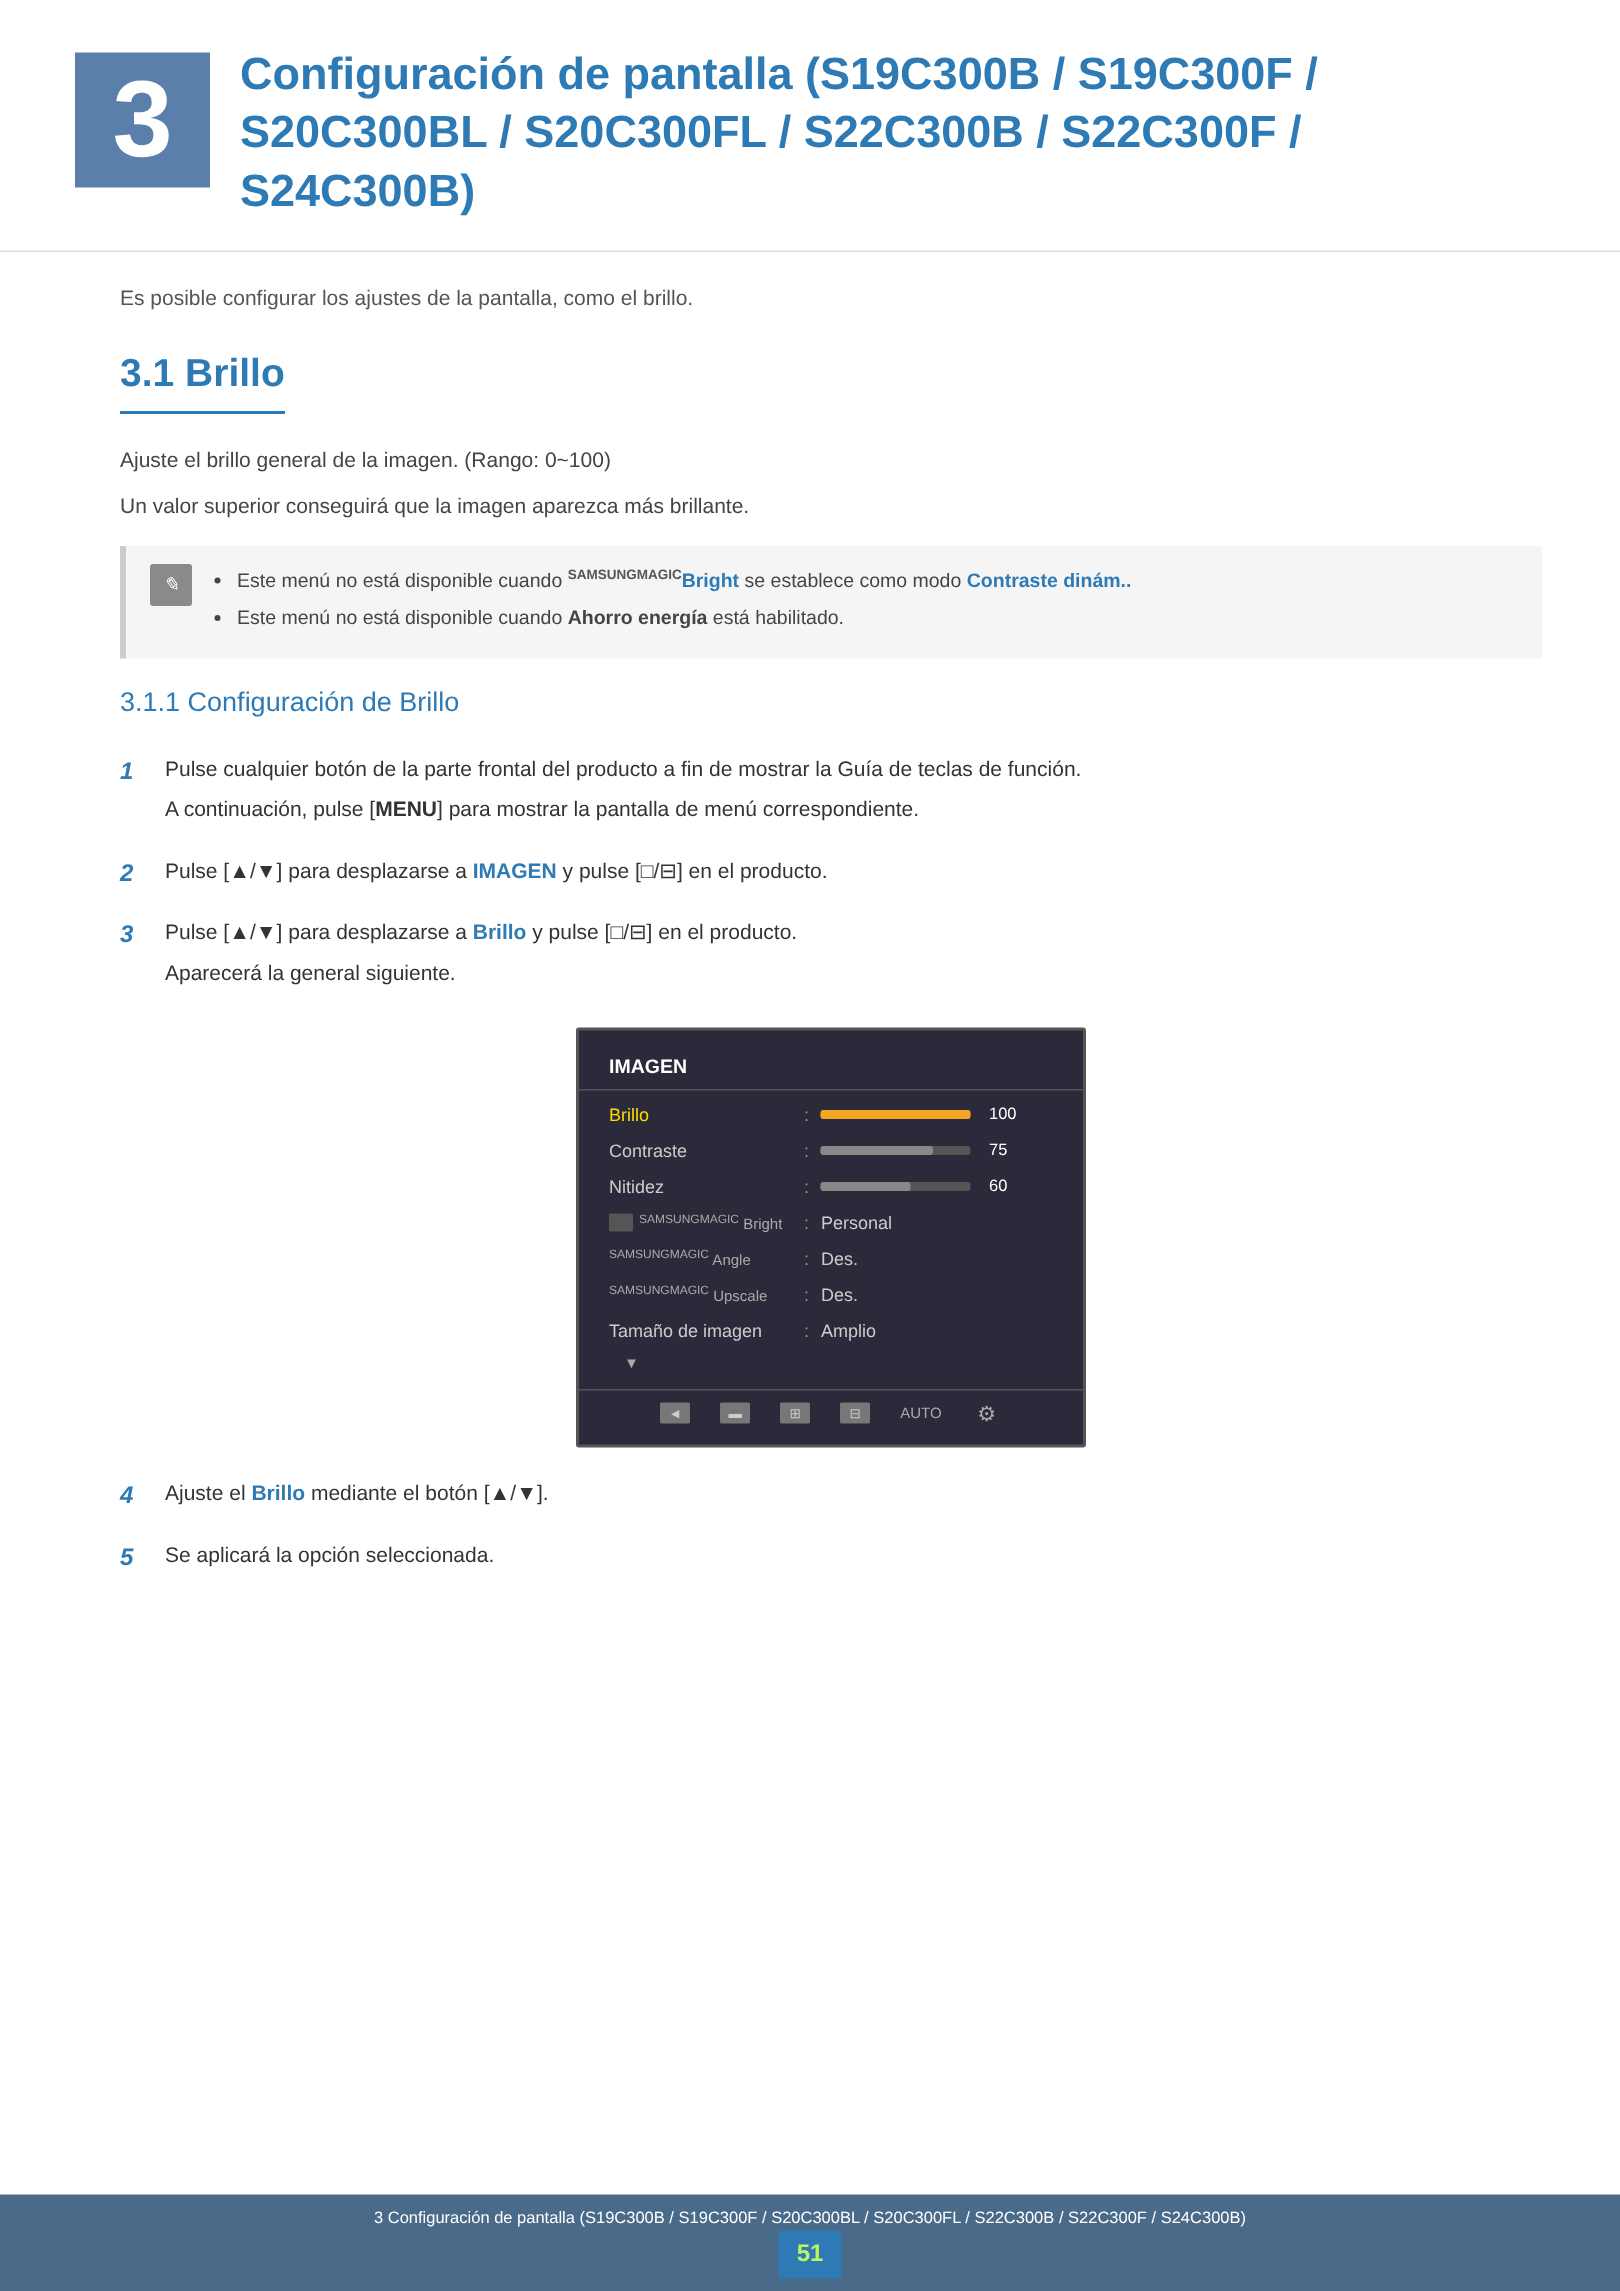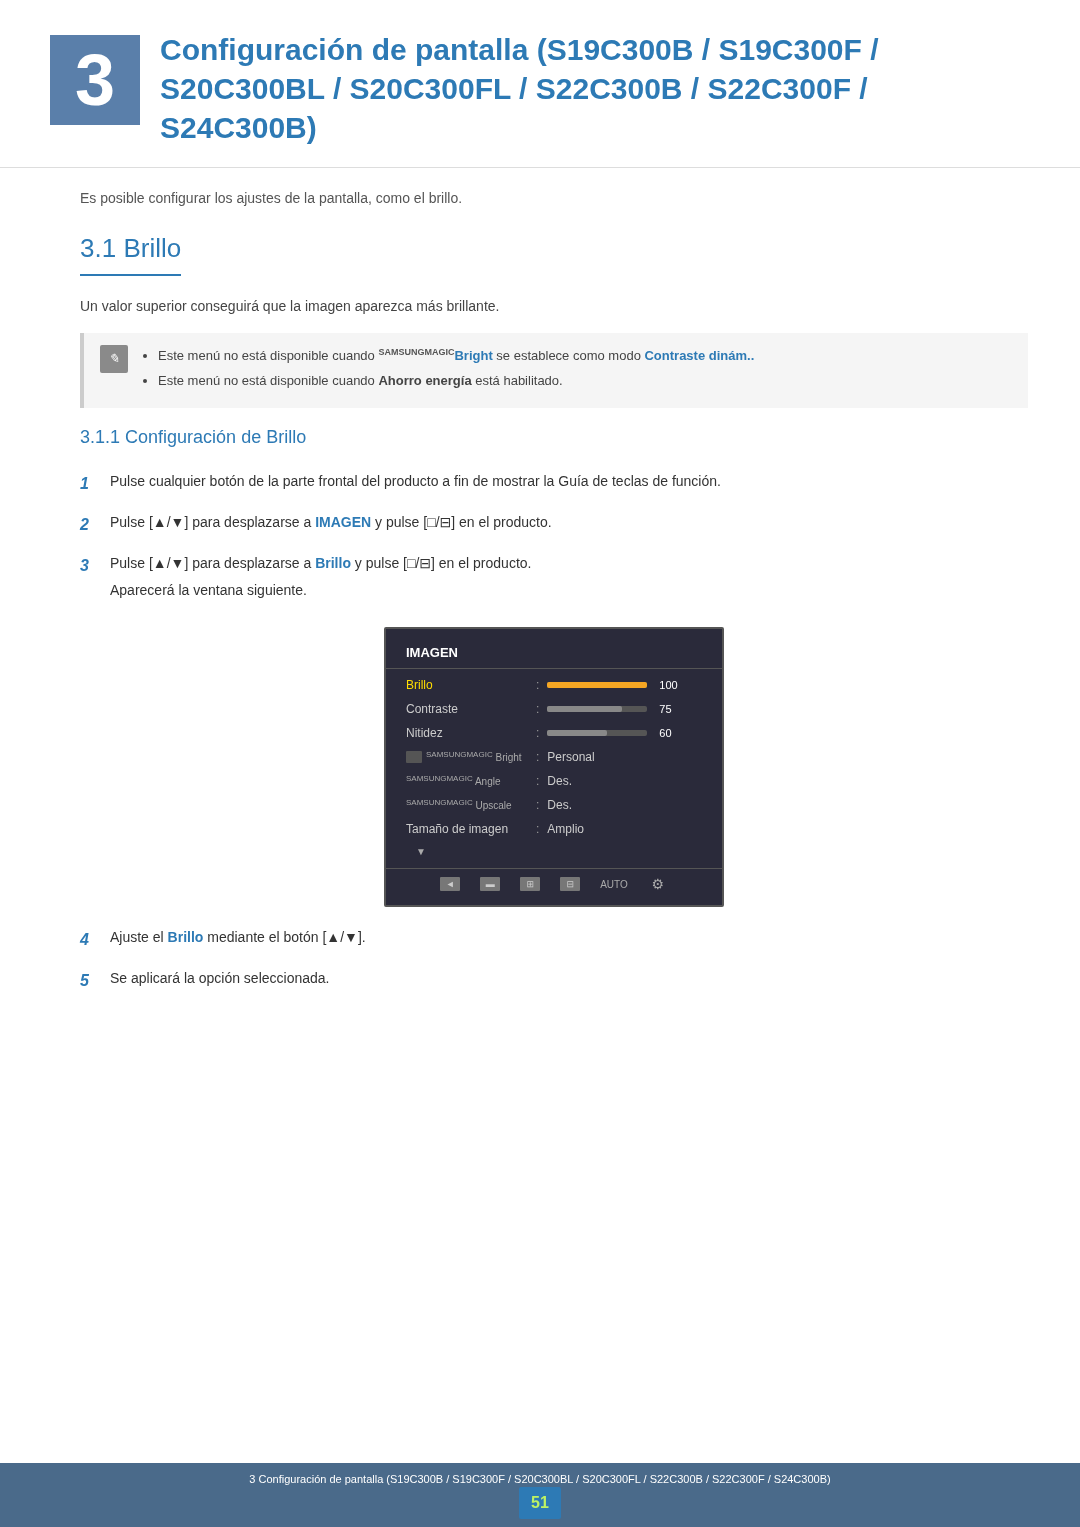--- a/index.html
+++ b/index.html
@@ -50,21 +50,21 @@
 
     .subtitle {
       color: #555;
       font-size: 14px;
       margin-bottom: 20px;
     }
 
     
     .section-title {
       font-size: 26px;
-      font-weight: normal;
+      font-weight: bold;
       color: #2d7ab5;
       margin-bottom: 20px;
       border-bottom: 2px solid #2d7ab5;
       padding-bottom: 6px;
       display: inline-block;
     }
 
     .section-desc {
       color: #444;
       margin-bottom: 10px;
@@ -288,20 +288,21 @@
 
 <div class="content">
 
   <p class="subtitle">Es posible configurar los ajustes de la pantalla, como el brillo.</p>
 
   
   <div class="section-title">
     <span>3.1</span>&nbsp;<span>Brillo</span>
   </div>
 
+  <p class="section-desc">Ajuste el brillo general de la imagen. (Rango: 0~100)</p>
   <p class="section-desc">Un valor superior conseguirá que la imagen aparezca más brillante.</p>
 
   
   <div class="note-box">
     <div class="note-icon">✎</div>
     <div class="note-content">
       <ul>
         <li>
           <span>Este menú no está disponible cuando <sup style="font-size:9px;color:#555;font-weight:bold">SAMSUNG</sup><sup style="font-size:9px;color:#555;font-weight:bold">MAGIC</sup><strong style="color:#2d7ab5">Bright</strong> se establece como modo <strong style="color:#2d7ab5">Contraste dinám..</strong></span>
         </li>
@@ -315,37 +316,38 @@
   
   <div class="subsection-title">
     <span>3.1.1</span>&nbsp;<span>Configuración de Brillo</span>
   </div>
 
   
   <div class="step">
     <span class="step-number">1</span>
     <div class="step-content">
       <p>Pulse cualquier botón de la parte frontal del producto a fin de mostrar la Guía de teclas de función.</p>
+      <p><span>A continuación, pulse [</span><strong>MENU</strong><span>] para mostrar la pantalla de menú correspondiente.</span></p>
     </div>
   </div>
 
   
   <div class="step">
     <span class="step-number">2</span>
     <div class="step-content">
       <p>Pulse [▲/▼] para desplazarse a <strong style="color:#2d7ab5">IMAGEN</strong> y pulse [□/⊟] en el producto.</p>
     </div>
   </div>
 
   
   <div class="step">
     <span class="step-number">3</span>
     <div class="step-content">
       <p>Pulse [▲/▼] para desplazarse a <strong style="color:#2d7ab5">Brillo</strong> y pulse [□/⊟] en el producto.</p>
-      <p>Aparecerá la ventana siguiente.</p>
+      <p>Aparecerá la general siguiente.</p>
     </div>
   </div>
 
   
   <div class="monitor-screenshot">
     <div class="monitor-menu-title">IMAGEN</div>
 
     <div class="monitor-menu-row active">
       <span class="row-label">Brillo</span>
       <span class="row-colon">:</span>

